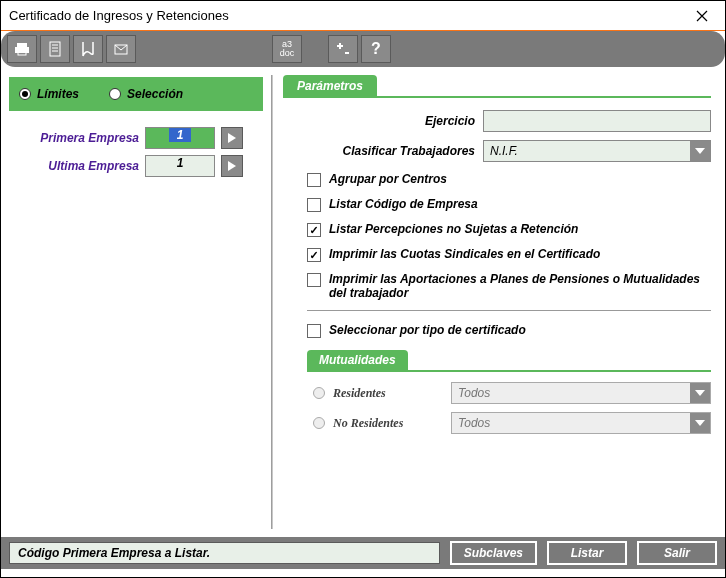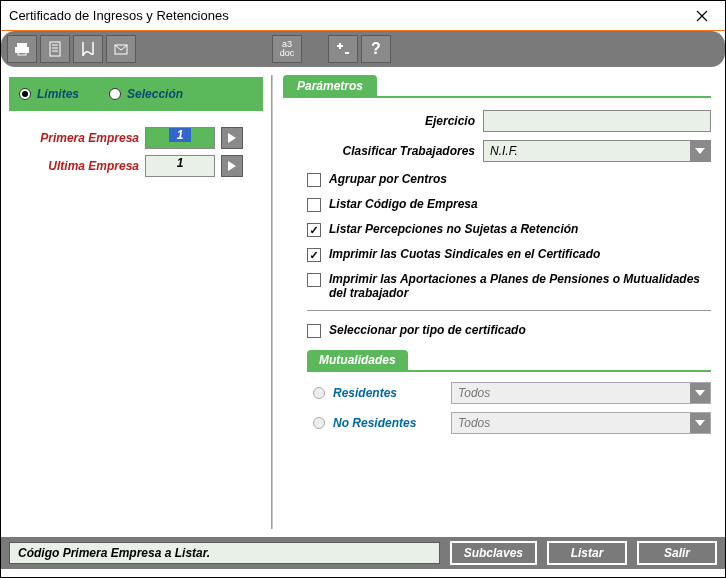--- a/index.html
+++ b/index.html
@@ -10,28 +10,28 @@
 .close-btn { width: 30px; height: 22px; display: flex; align-items: center; justify-content: center; cursor: pointer; }
 
 .toolbar { height: 36px; background: #7a7a7a; display: flex; align-items: center; padding: 0 6px; gap: 3px; border-radius: 14px; }
 .toolbar-btn { width: 30px; height: 28px; background: #8a8a8a; border: 1px solid #5a5a5a; display: flex; align-items: center; justify-content: center; cursor: pointer; color: #fff; font-size: 11px; }
 .tb-gap { width: 130px; }
 .tb-gap2 { width: 20px; }
 
 .main { display: flex; height: 470px; }
 
 .left-panel { width: 270px; padding: 10px 8px; display: flex; flex-direction: column; }
-.mode-bar { background: #5bb85b; height: 28px; display: flex; align-items: center; padding: 17px 10px; gap: 30px; color: #0c4a6e; font-weight: bold; font-style: italic; }
+.mode-bar { background: #5bb85b; height: 28px; display: flex; align-items: center; padding: 17px 10px; gap: 30px; color: #000000; font-weight: bold; font-style: italic; }
 .radio-row { display: flex; align-items: center; gap: 6px; }
 .radio-dot { width: 12px; height: 12px; border-radius: 50%; background: #fff; border: 1px solid #333; display: inline-flex; align-items: center; justify-content: center; }
 .radio-dot.on::after { content: ''; width: 6px; height: 6px; background: #000; border-radius: 50%; }
 
 .empresa-rows { margin-top: 16px; }
 .empresa-row { display: flex; align-items: center; gap: 6px; margin-bottom: 6px; }
-.empresa-label { width: 130px; text-align: right; font-weight: bold; font-style: italic; color: #b91c1c; }
+.empresa-label { width: 130px; text-align: right; font-weight: bold; font-style: italic; color: #4c1d95; }
 .empresa-input { width: 70px; height: 22px; border: 1px solid #888; text-align: center; font-size: 12px; font-weight: bold; font-style: italic; }
 .empresa-input.sel { background: #5bb85b; color: #003399; }
 .empresa-input.nor { background: #e8f0e8; color: #000; }
 .sel-inner { background: #3366cc; color: #fff; padding: 0 8px; }
 .step-btn { width: 22px; height: 22px; background: #8a8a8a; border: 1px solid #5a5a5a; display: flex; align-items: center; justify-content: center; cursor: pointer; }
 
 .vsep { width: 2px; background: linear-gradient(to right, #888, #ddd); margin: 8px 0; }
 
 .right-panel { flex: 1; padding: 8px 14px 8px 10px; }
 .tab-header { display: flex; margin-bottom: 0; }
@@ -50,21 +50,21 @@
 .checkbox.on::after { content: '✓'; font-size: 11px; font-weight: bold; color: #000; }
 .check-label { font-weight: bold; font-style: italic; font-size: 12px; }
 
 .hr { border: none; border-top: 1px solid #999; margin: 8px 0 12px 24px; }
 
 .cert-section { margin-left: 24px; }
 .cert-tab { display: inline-block; background: #5bb85b; color: #fff; padding: 3px 12px; border-radius: 4px 4px 0 0; font-weight: bold; font-style: italic; }
 .cert-body { border-top: 2px solid #5bb85b; padding-top: 10px; }
 .cert-row { display: flex; align-items: center; margin-bottom: 8px; gap: 8px; }
 .radio-gray { width: 12px; height: 12px; border-radius: 50%; border: 1px solid #aaa; background: #eee; margin-left: 6px; }
-.cert-label { width: 110px; font-weight: bold; font-style: italic; color: #0369a1; }
+.cert-label { width: 110px; font-weight: bold; font-style: italic; color: #404040; font-family: Liberation Serif, serif; }
 .cert-select { flex: 1; height: 22px; border: 1px solid #aaa; background: #eee; display: flex; align-items: center; padding-left: 6px; position: relative; color: #777; font-style: italic; }
 .cert-select .dd { position: absolute; right: 0; top: 0; width: 20px; height: 100%; background: #8a8a8a; display: flex; align-items: center; justify-content: center; }
 
 .statusbar { height: 32px; background: #7a7a7a; display: flex; align-items: center; padding: 0 8px; gap: 10px; }
 .status-text { flex: 1; background: #e8f0e8; height: 22px; display: flex; align-items: center; padding: 0 8px; font-weight: bold; font-style: italic; border: 1px solid #5a5a5a; }
 .footer-btn { min-width: 80px; height: 24px; background: #8a8a8a; border: 1px solid #4a4a4a; color: #fff; font-weight: bold; font-style: italic; display: flex; align-items: center; justify-content: center; cursor: pointer; padding: 0 12px; }
 .footer-btn.outline { background: #7a7a7a; border: 2px solid #fff; }
 
 svg { pointer-events: none; }
 </style>

